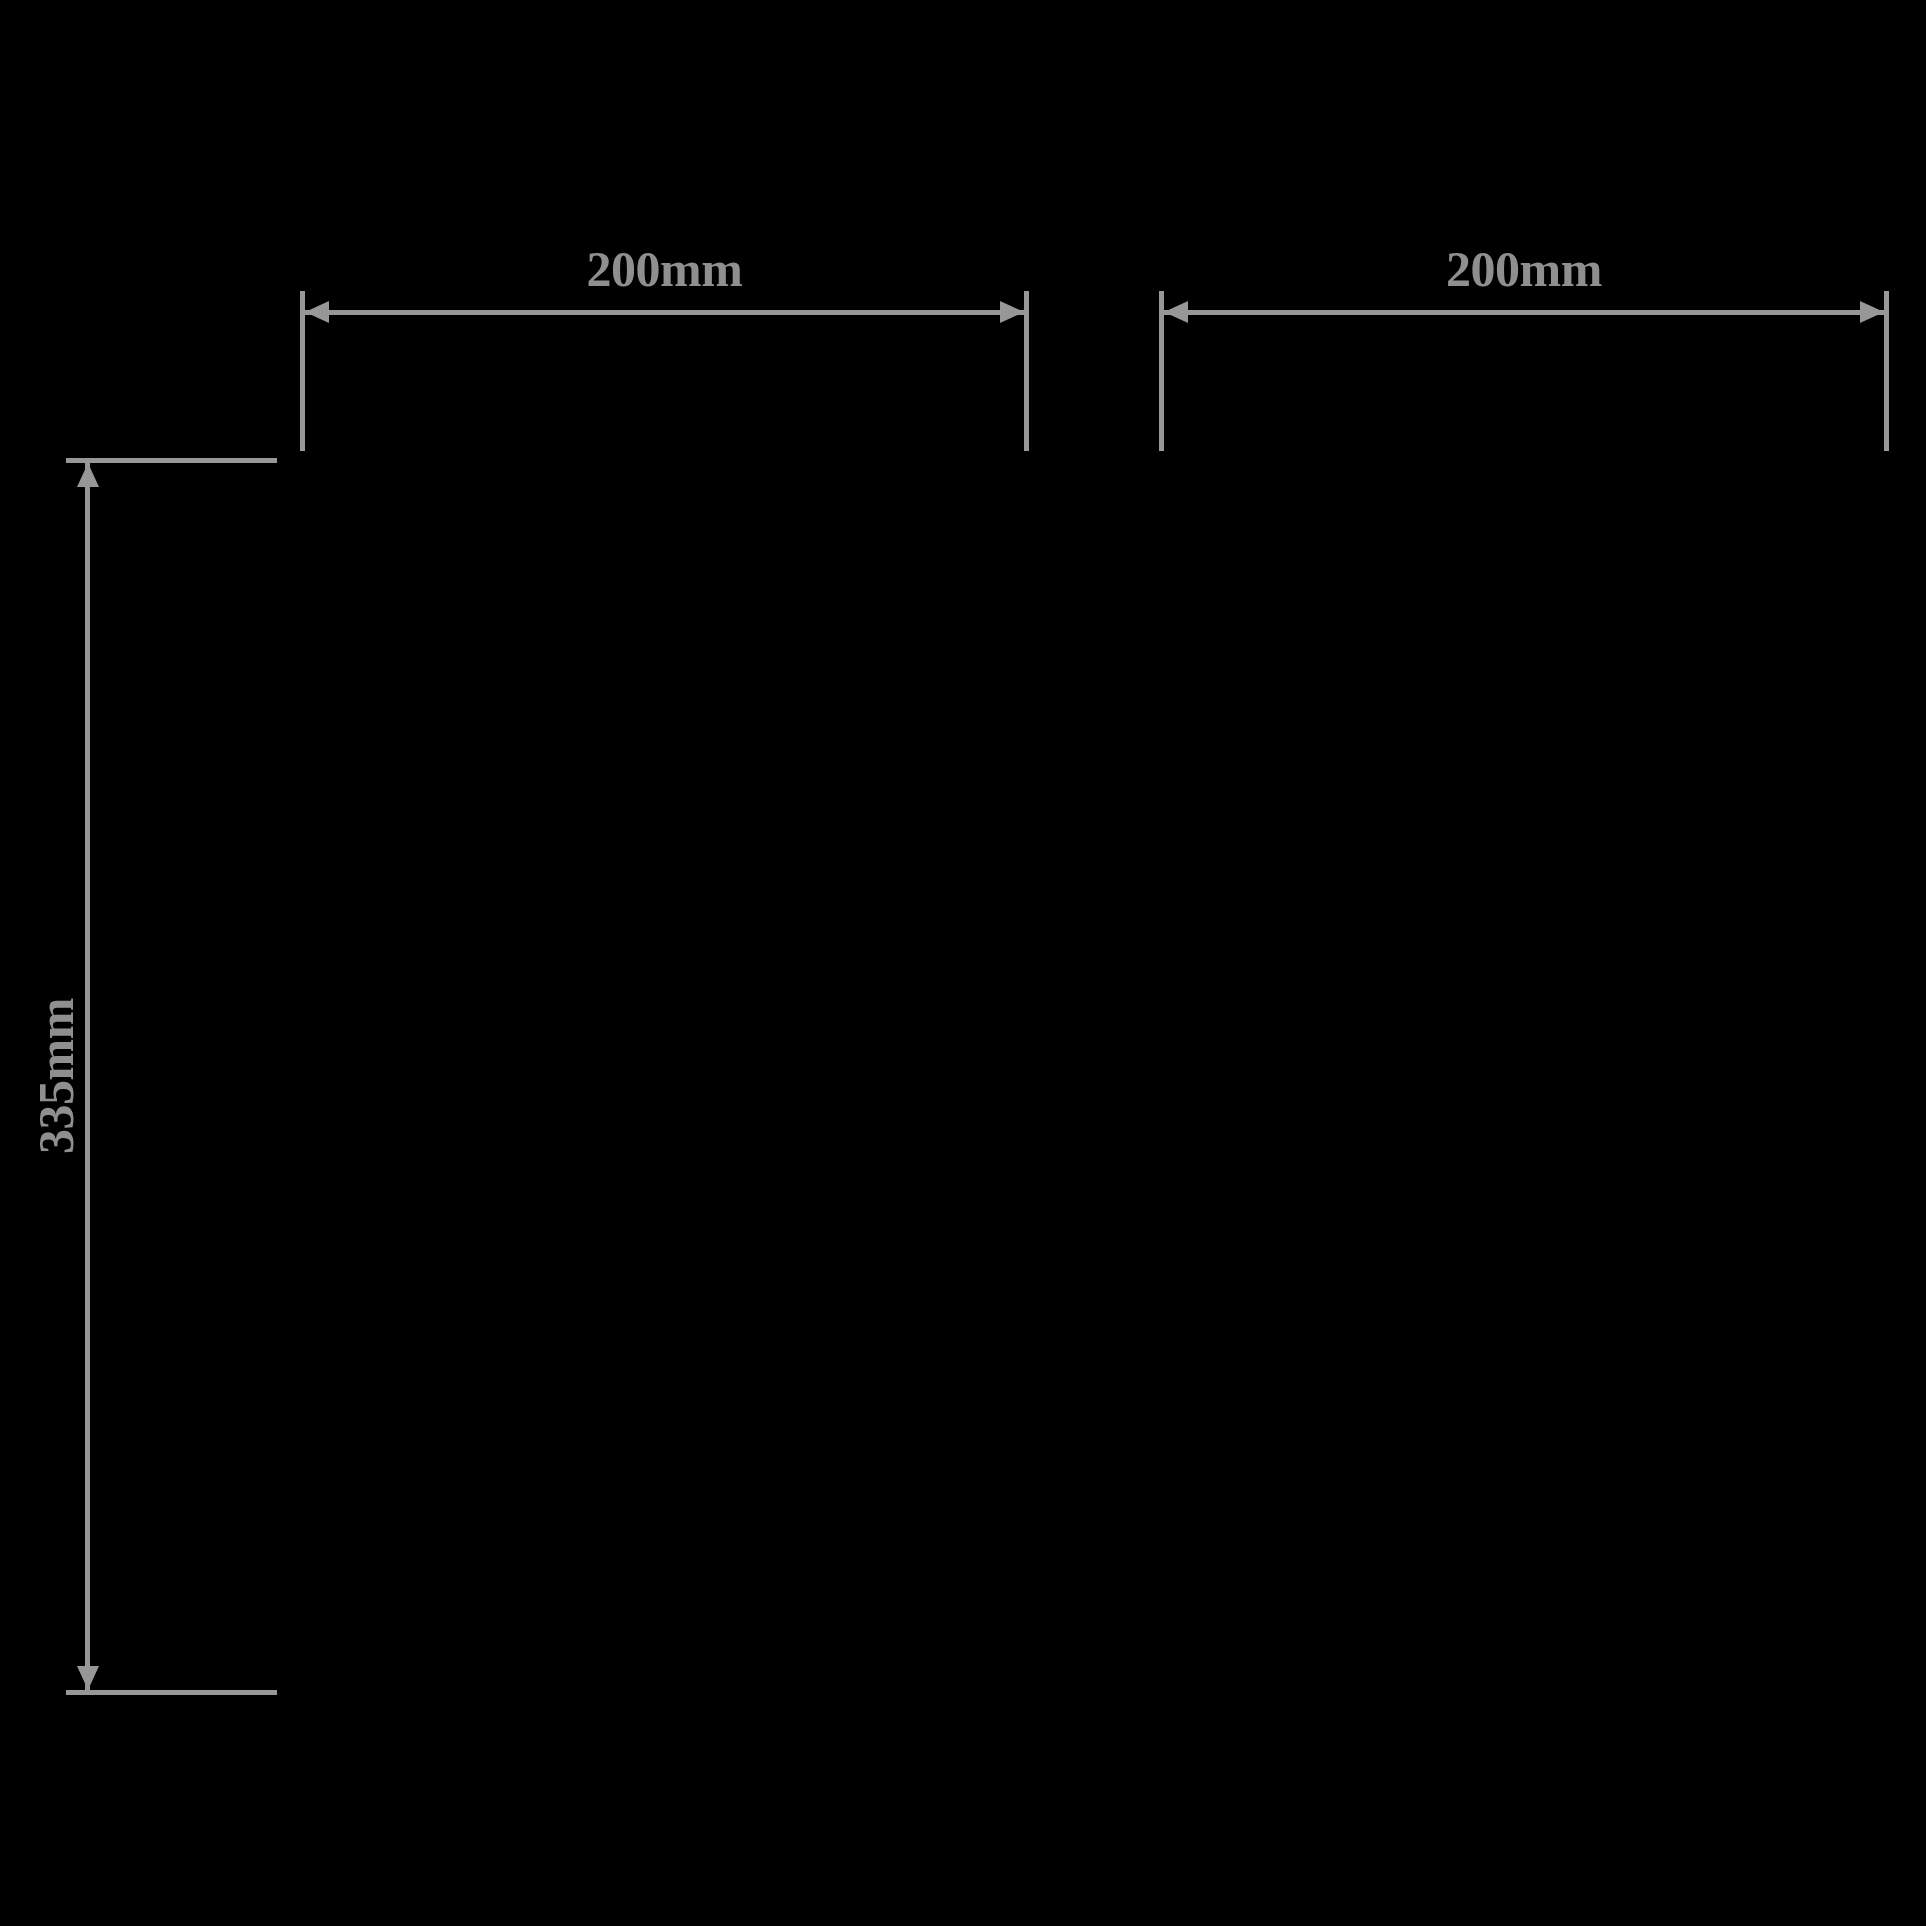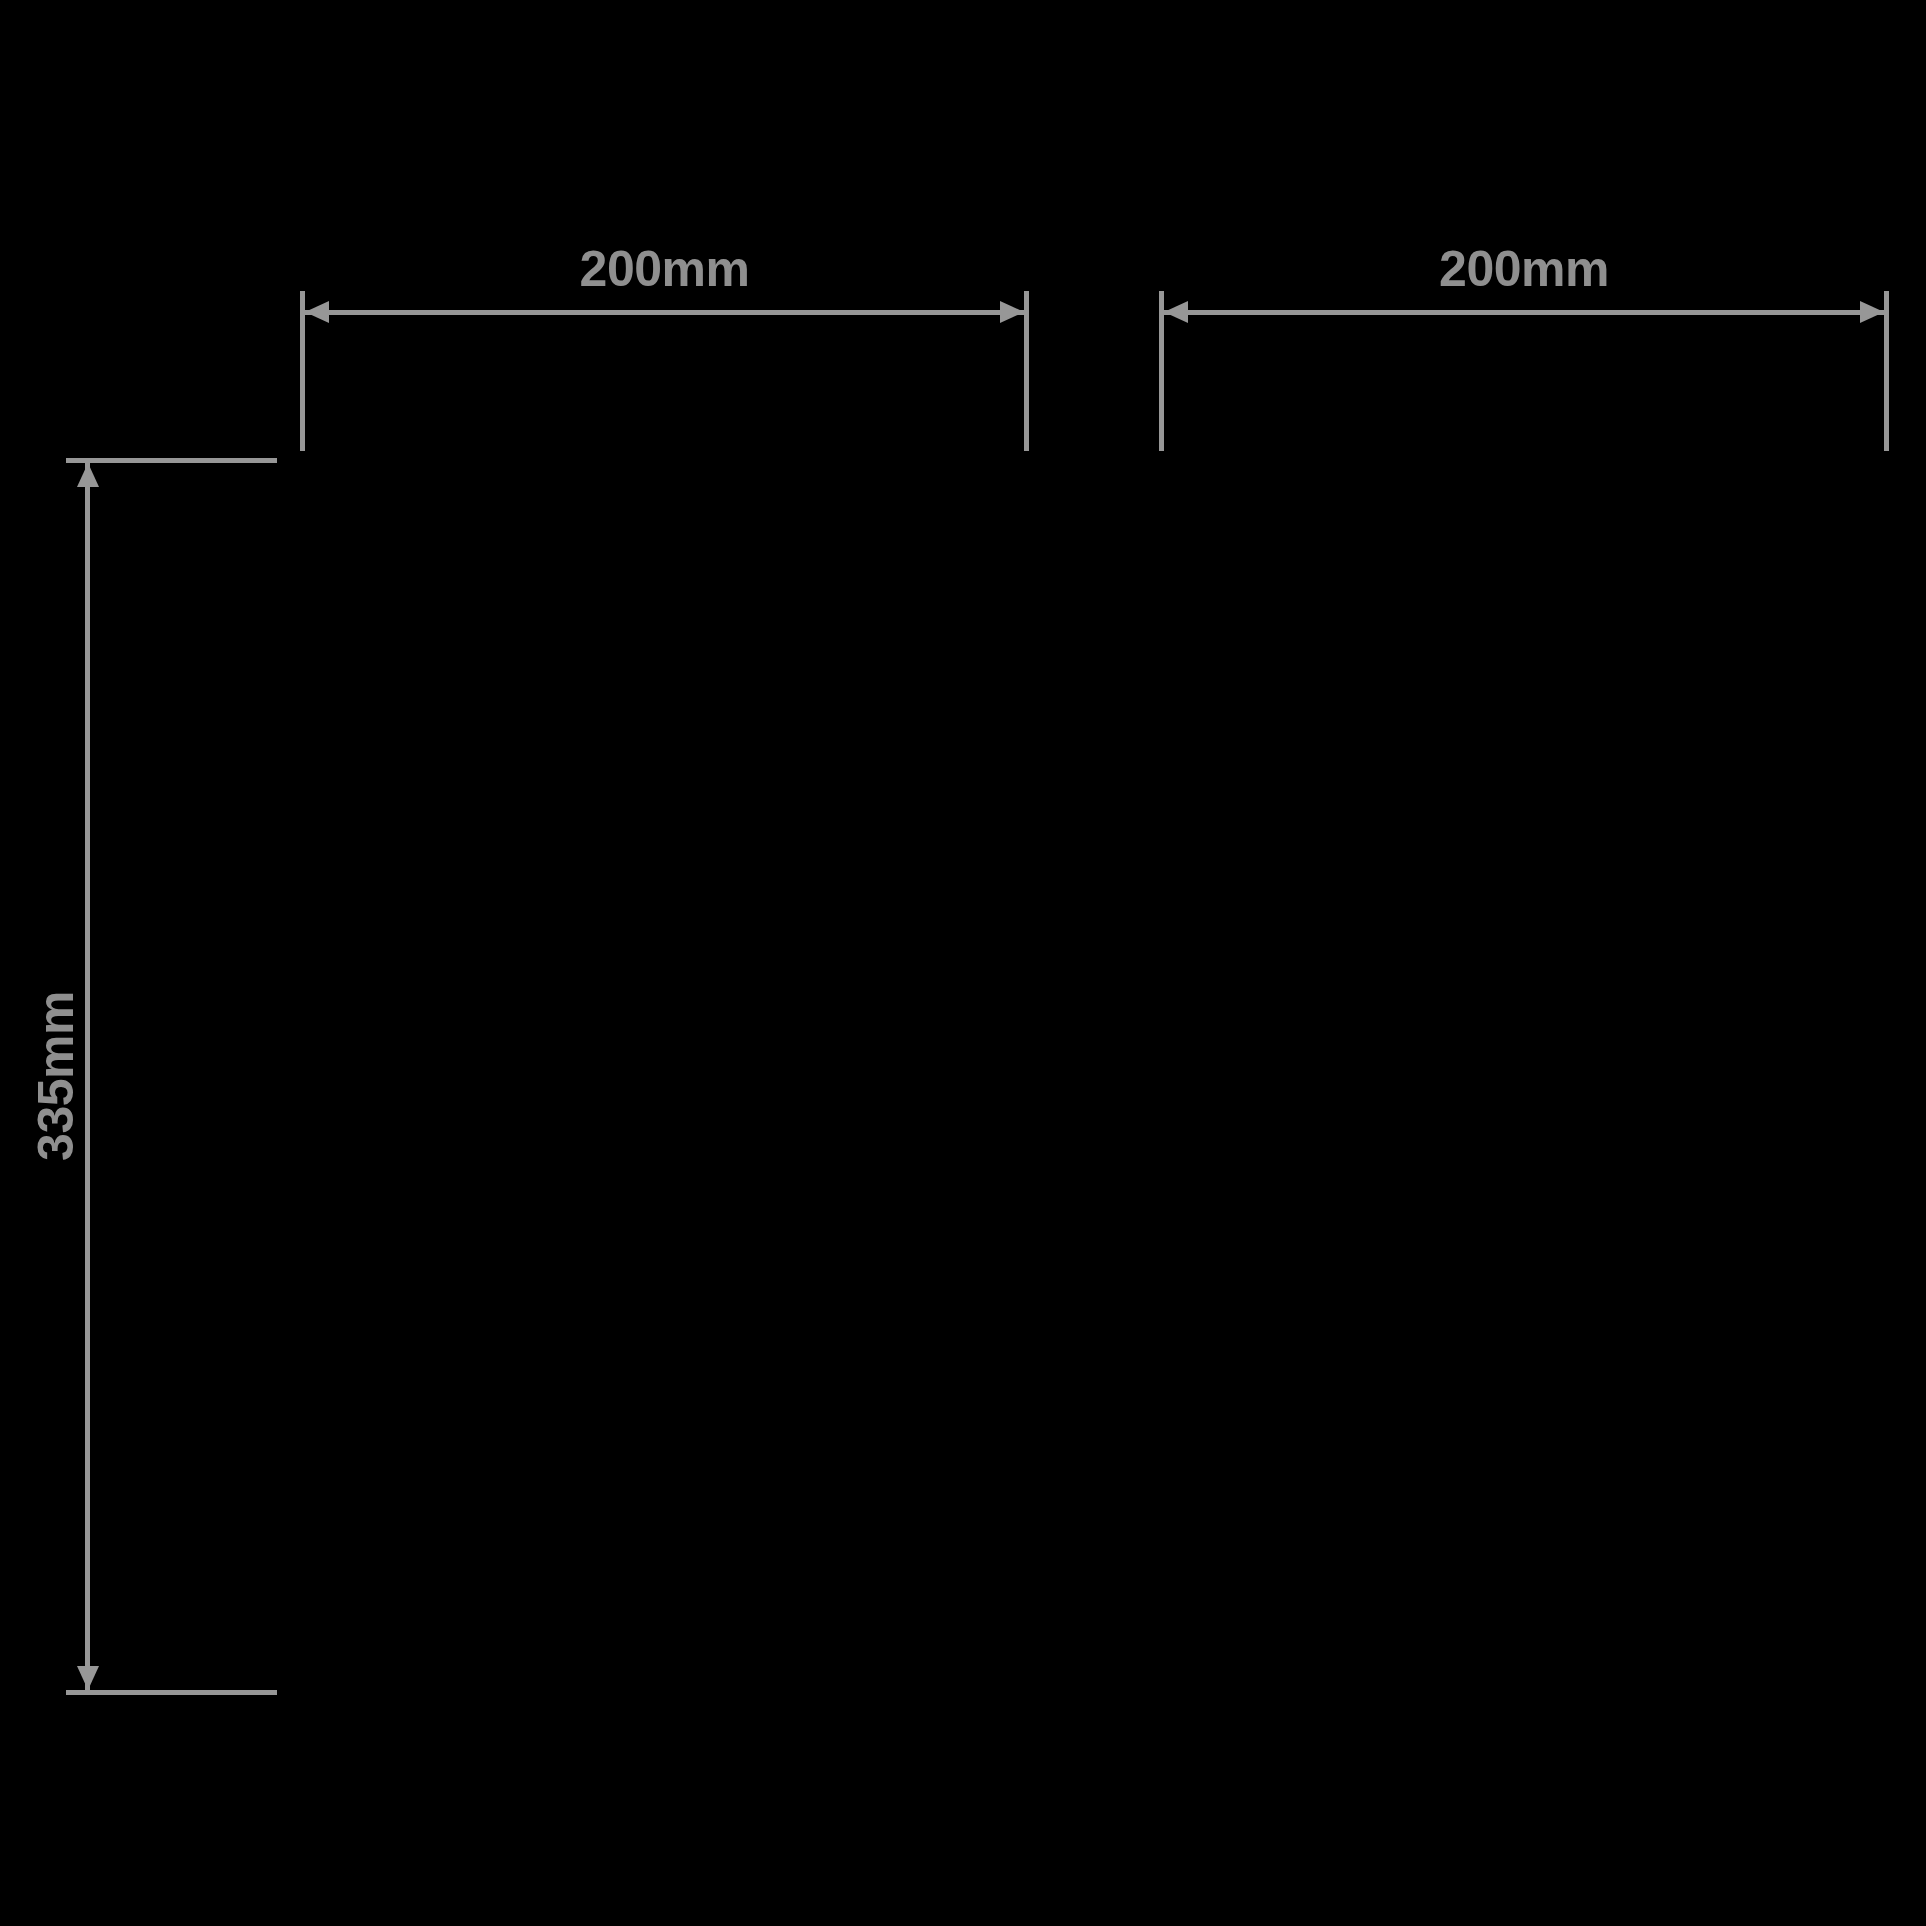--- a/index.html
+++ b/index.html
@@ -11,21 +11,21 @@
     margin:0;
     padding:0;
     background:var(--background);
   }
   .canvas{
     position:relative;
     width:1927px;
     height:1927px;
     background:var(--background);
     overflow:hidden;
-    font-family:Liberation Sans, sans-serif;
+    font-family:Liberation Serif, serif;
   }
   
   .hline{
     position:absolute;
     height:5px;
     background:var(--line);
   }
   .vline{
     position:absolute;
     width:5px;

